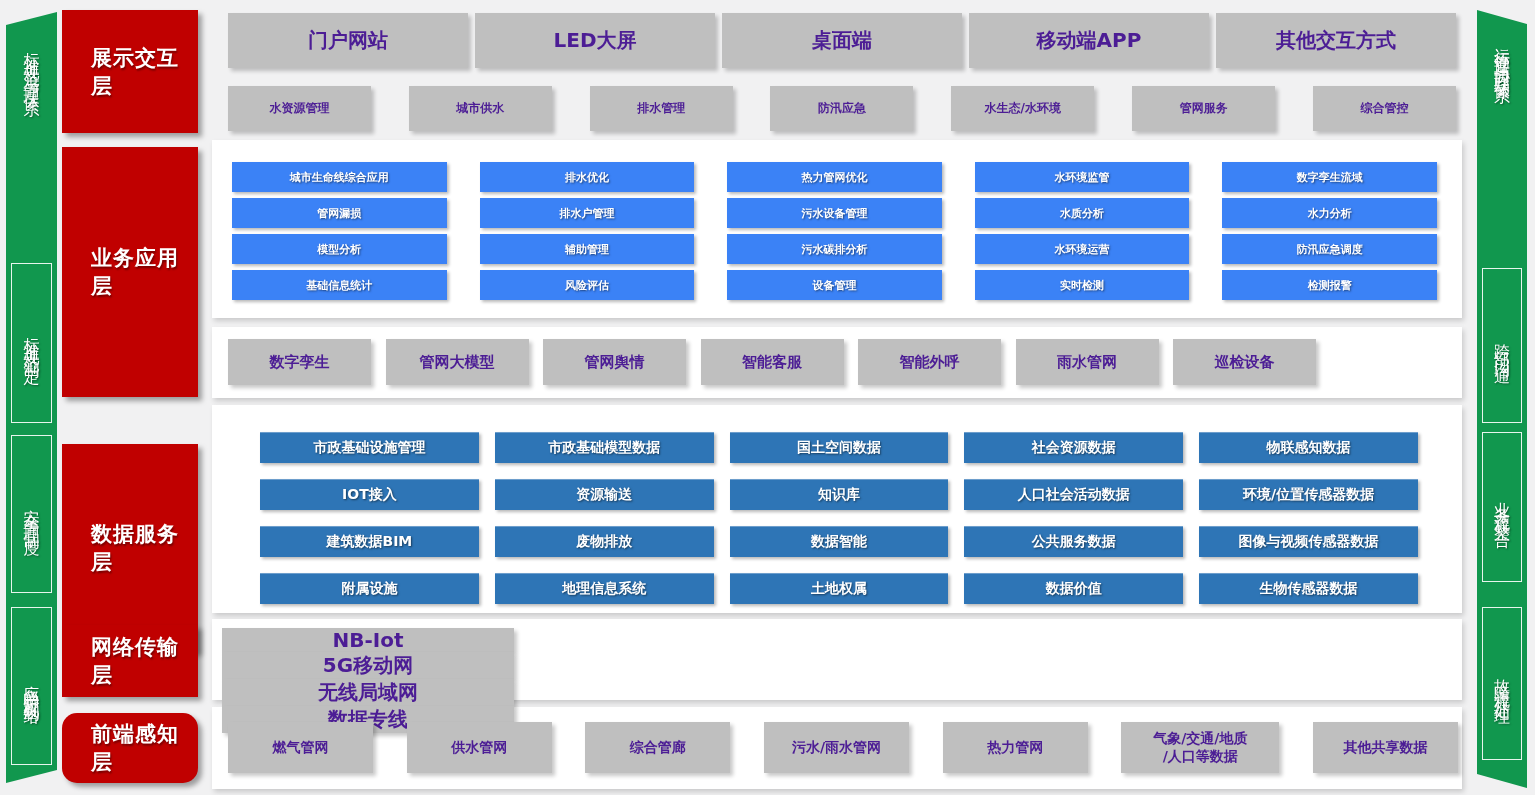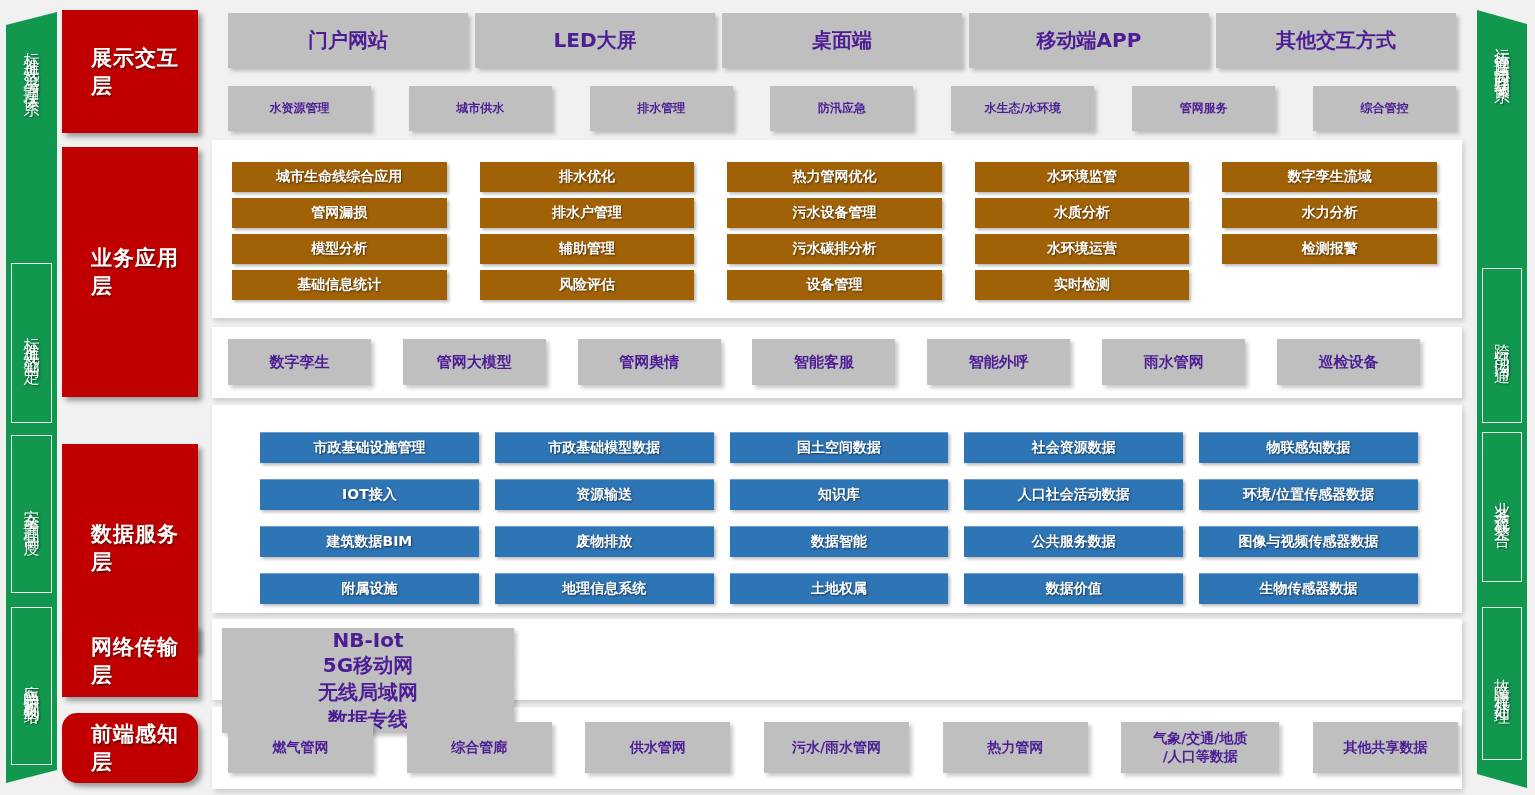--- a/index.html
+++ b/index.html
@@ -32,31 +32,31 @@
            box-shadow:2px 3px 5px rgba(0,0,0,.16); }
   
   .row { position:absolute; display:flex; justify-content:space-between; }
   .gbox { background:#bfbfbf; color:#4c1d95; font-weight:700; text-align:center;
           display:flex; align-items:center; justify-content:center;
           box-shadow:3px 3px 4px rgba(0,0,0,.22); }
   .grid5 { position:absolute; display:grid; grid-auto-flow:column;
            grid-template-columns:repeat(5,1fr); }
   .cell { display:flex; align-items:center; justify-content:center; color:#fff;
           font-weight:600; text-align:center; text-shadow:1px 1px 2px rgba(0,0,0,.5); }
-  .green { background:#a16207; box-shadow:2px 2px 3px rgba(0,0,0,.28); font-size:14px; }
+  .green { background:#3b82f6; box-shadow:2px 2px 3px rgba(0,0,0,.28); font-size:11px; }
   .blue  { background:#2e75b6; box-shadow:2px 2px 3px rgba(0,0,0,.28); font-size:14px;
            border-top:1px solid rgba(255,255,255,.3); }
   
   #row-channels { left:228px; top:13px; width:1228px; height:55px; }
   #row-channels .gbox { width:240px; font-size:20px; }
   #row-domains { left:228px; top:86px; width:1228px; height:45px; }
   #row-domains .gbox { width:143px; font-size:12px; }
   #grid-business { left:232px; top:162px; width:1205px;
                    grid-template-rows:repeat(4,30px); row-gap:6px; column-gap:33px; }
-  #row-capabilities { left:228px; top:339px; width:1192px; height:46px; }
+  #row-capabilities { left:228px; top:339px; width:1088px; height:46px; }
   #row-capabilities .gbox { width:143px; font-size:15px; }
   #grid-data { left:260px; top:432px; width:1158px;
                grid-template-rows:repeat(4,31px); row-gap:7px; column-gap:43px;gap:16px; }
   #row-network { left:222px; top:628px; width:1236px; height:62px;flex-direction:column; }
   #row-network .gbox { width:292px; font-size:20px; }
   #row-sources { left:228px; top:722px; width:1230px; height:51px; }
   #row-sources .gbox { width:145px; font-size:14px; white-space:pre-line; line-height:1.25; }
   #row-sources .gbox.wide { width:158px; }
 </style>
 </head>
@@ -136,20 +136,21 @@
     <div class="cell green">热力管网优化</div>
     <div class="cell green">污水设备管理</div>
     <div class="cell green">污水碳排分析</div>
     <div class="cell green">设备管理</div>
     <div class="cell green">水环境监管</div>
     <div class="cell green">水质分析</div>
     <div class="cell green">水环境运营</div>
     <div class="cell green">实时检测</div>
     <div class="cell green">数字孪生流域</div>
     <div class="cell green">水力分析</div>
+    <div class="cell green">防汛应急调度</div>
     <div class="cell green">检测报警</div>
   </div>
 
   <div class="row" id="row-capabilities">
     <div class="gbox">数字孪生</div>
     <div class="gbox">管网大模型</div>
     <div class="gbox">管网舆情</div>
     <div class="gbox">智能客服</div>
     <div class="gbox">智能外呼</div>
     <div class="gbox">雨水管网</div>
@@ -181,22 +182,22 @@
 
   <div class="row" id="row-network">
     <div class="gbox">NB-Iot</div>
     <div class="gbox">5G移动网</div>
     <div class="gbox">无线局域网</div>
     <div class="gbox">数据专线</div>
   </div>
 
   <div class="row" id="row-sources">
     <div class="gbox">燃气管网</div>
+    <div class="gbox">供水管网</div>
     <div class="gbox">综合管廊</div>
-    <div class="gbox">供水管网</div>
     <div class="gbox">污水/雨水管网</div>
     <div class="gbox">热力管网</div>
     <div class="gbox wide">气象/交通/地质
 /人口等数据</div>
     <div class="gbox">其他共享数据</div>
   </div>
 
 </div>
 
 </body></html>

